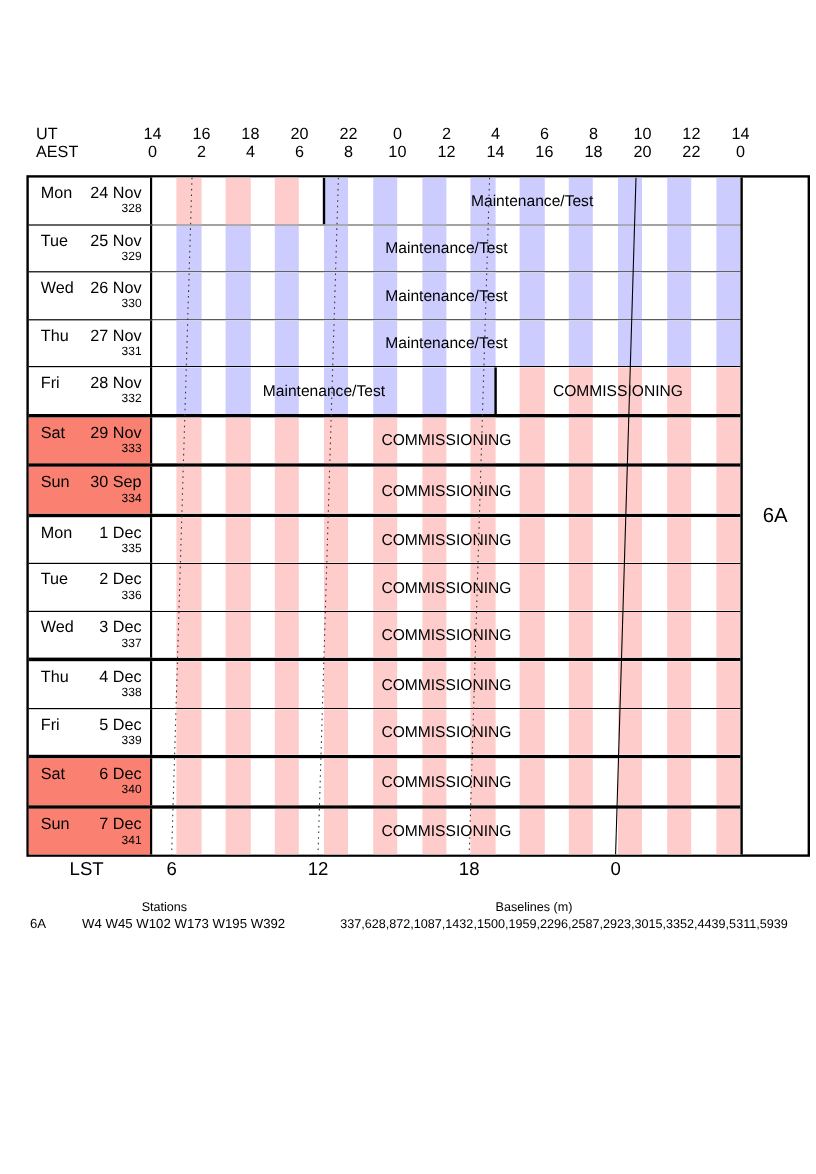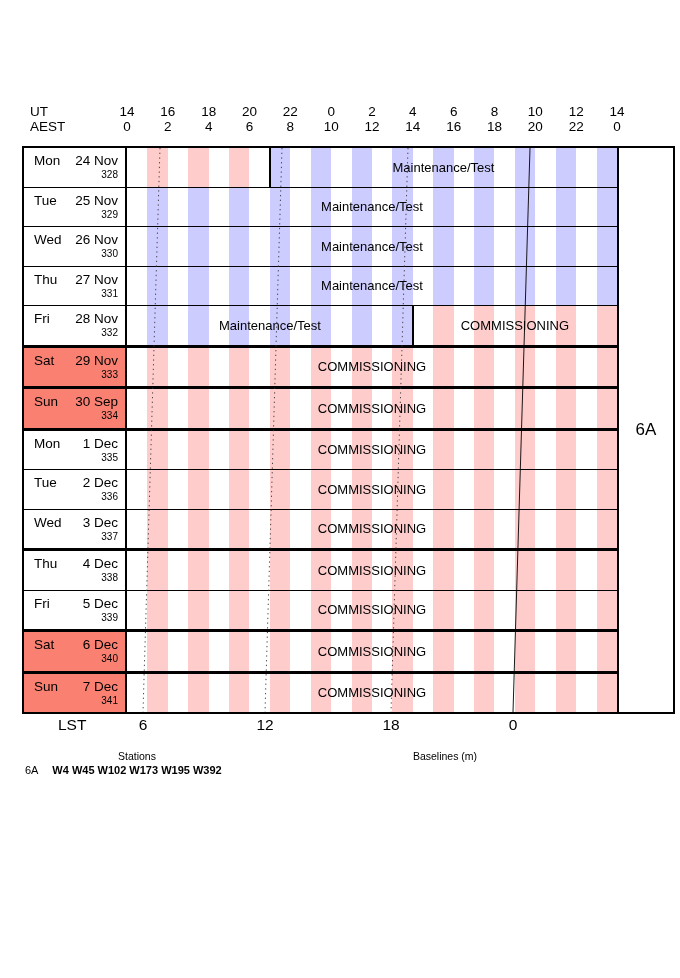--- a/index.html
+++ b/index.html
@@ -433,16 +433,17 @@
   <div class="lst-word">LST</div>
   <div id="lst-ticks">
       <span class="lst-tick" style="left: 143px;">6</span>
       <span class="lst-tick" style="left: 265px;">12</span>
       <span class="lst-tick" style="left: 391px;">18</span>
       <span class="lst-tick" style="left: 513px;">0</span>
     </div>
 
   <div class="small-header" style="left:137px;">Stations</div>
   <div class="small-val" style="left:25px;">6A</div>
-  <div class="small-val centered" style="left:137px;font-weight:bold;">W4 W45 W102 W173 W195 W392</div>
+  <div class="small-val centered" style="left:153px;">W4 W45 W102 W173 W195 W392</div>
   <div class="small-header" style="left:445px;">Baselines (m)</div>
+  <div class="small-val centered" style="left:470px; font-size:10.5px;">337,628,872,1087,1432,1500,1959,2296,2587,2923,3015,3352,4439,5311,5939</div>
 
 </div>
 
 </body></html>

